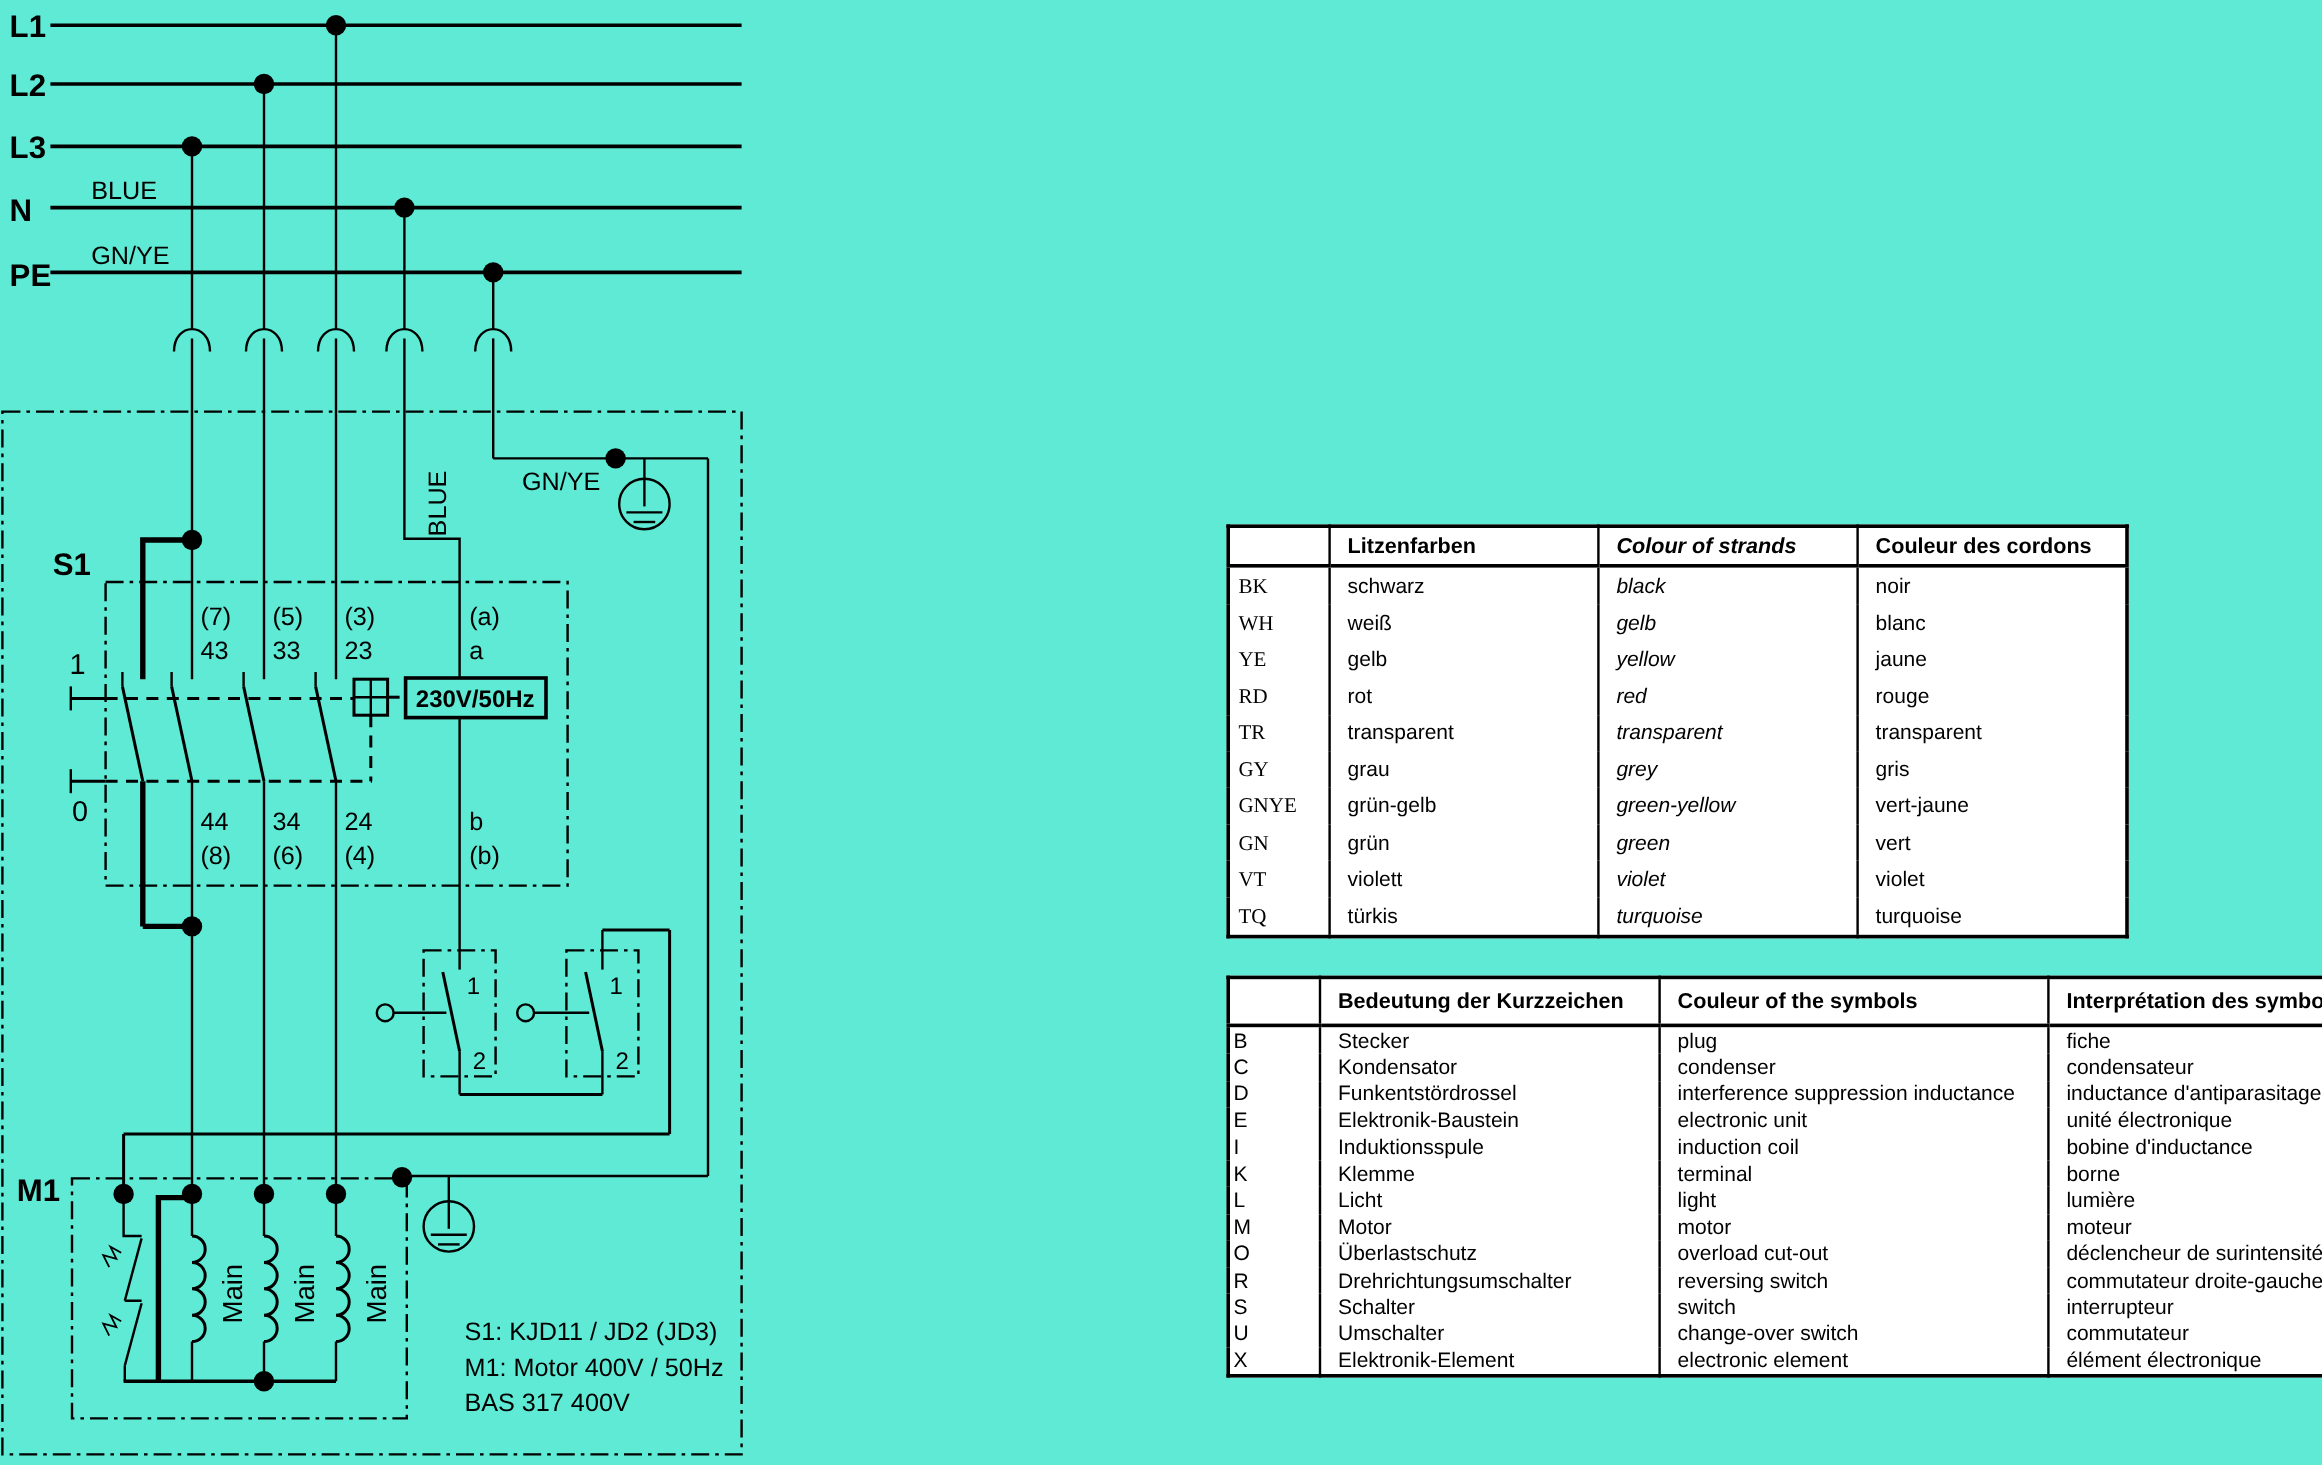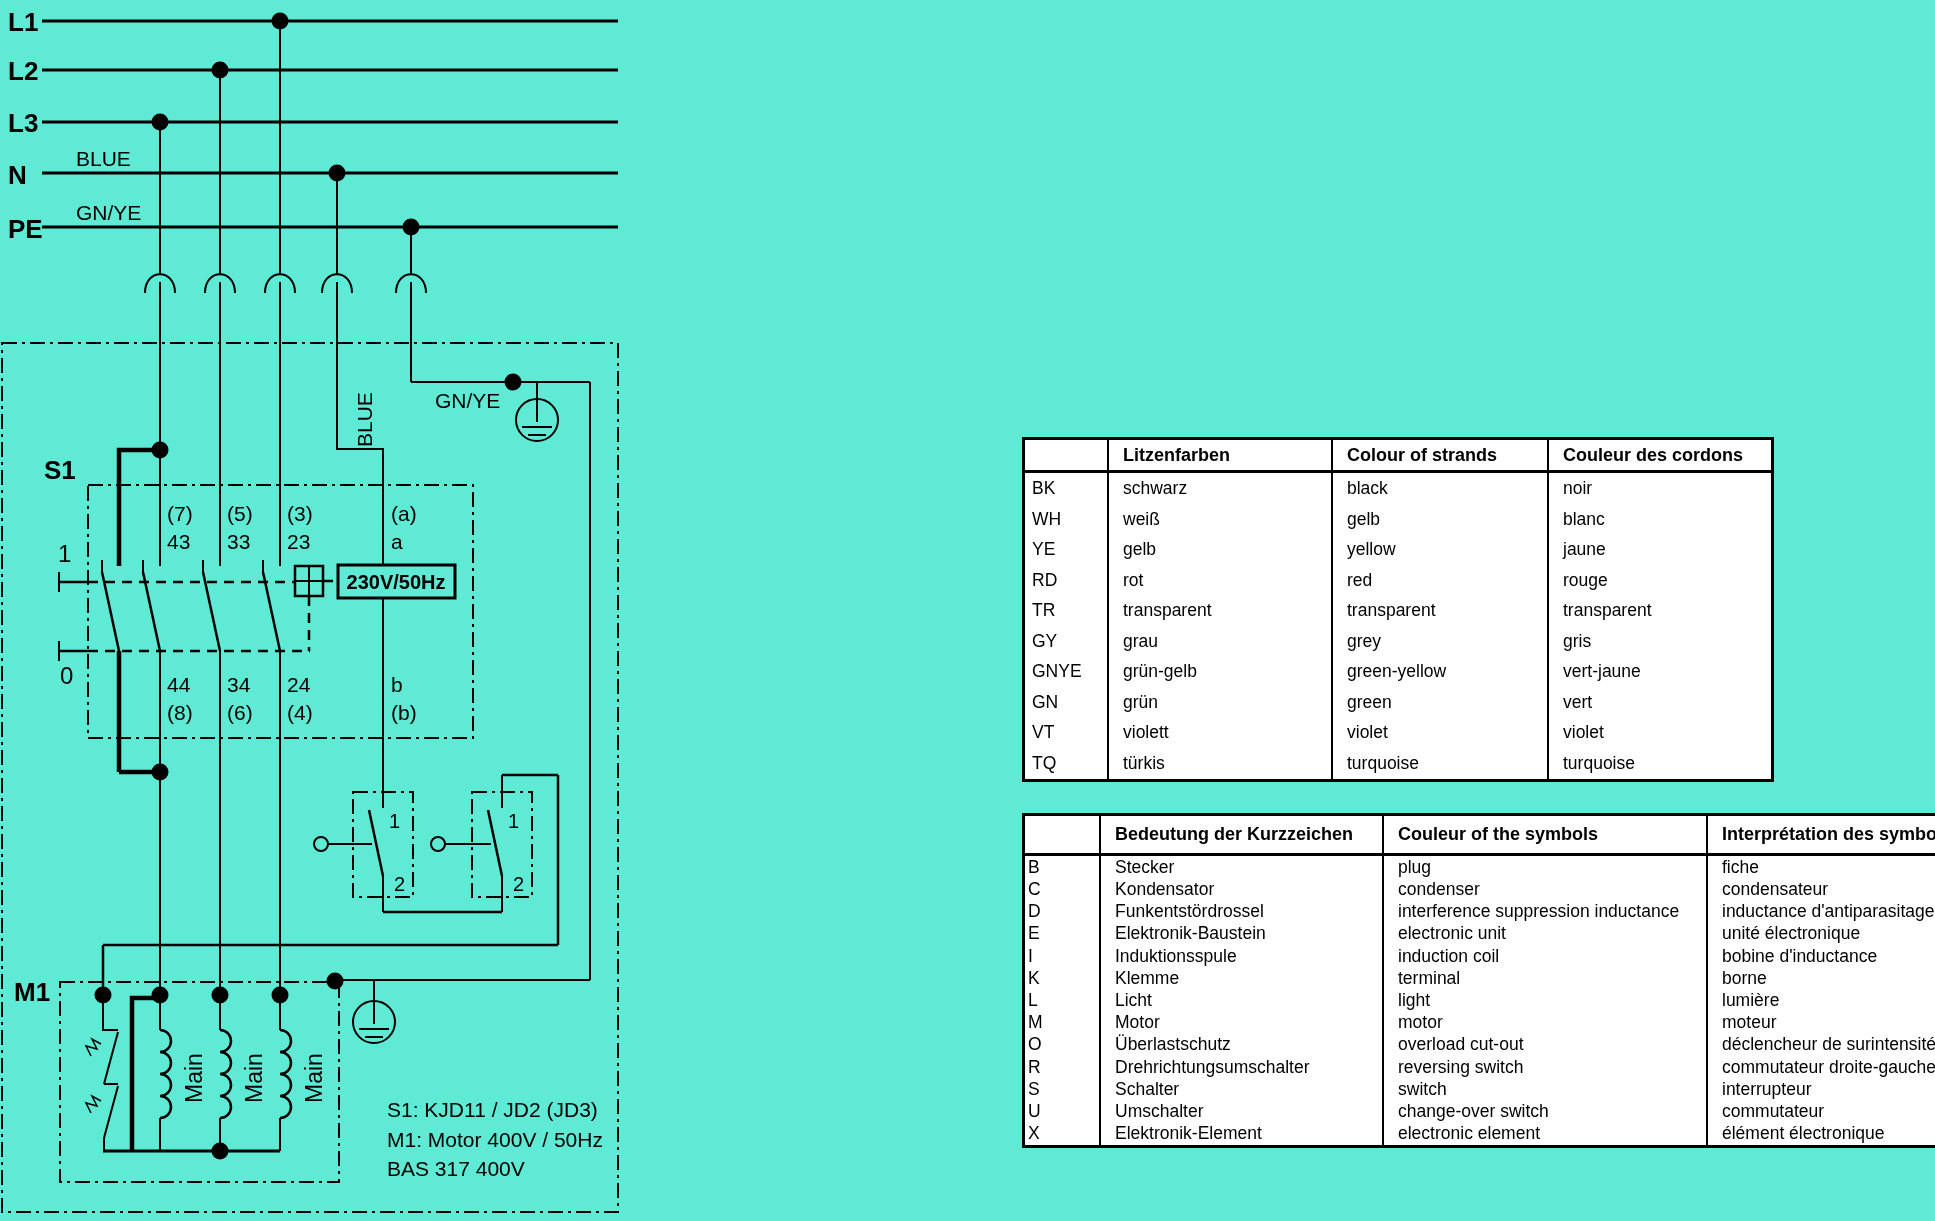--- a/index.html
+++ b/index.html
@@ -23,23 +23,23 @@
   .dtable,.dtable th,.dtable td{border:0 solid #000;}
   .dtable{border:3px solid #000;}
   .dtable th,.dtable td{border-left:2px solid #000;overflow:hidden;white-space:nowrap;}
   .dtable th:first-child,.dtable td:first-child{border-left:0;}
   .dtable thead th{border-bottom:3px solid #000;font-size:18px;font-weight:bold;text-align:left;}
   .dtable td{font-size:17.5px;vertical-align:middle;}
   .dtable th,.dtable td{padding:0 0 0 14px;}
   .dtable th:first-child,.dtable td:first-child{padding-left:7px;}
   #colorTable{left:1022px;top:437px;width:691px;height:345px;}
   #colorTable thead tr{height:33px;}
-  #colorTable th:nth-child(1),#colorTable td:nth-child(1){width:75px;}
+  #colorTable th:nth-child(1),#colorTable td:nth-child(1){width:75px;font-family:Liberation Serif, serif;}
   #colorTable th:nth-child(2),#colorTable td:nth-child(2){width:208px;margin-left:28px;}
-  #colorTable th:nth-child(3),#colorTable td:nth-child(3){width:200px;}
+  #colorTable th:nth-child(3),#colorTable td:nth-child(3){width:200px;font-style:italic;}
   #colorTable th:nth-child(4),#colorTable td:nth-child(4){width:208px;}
   #symbolTable{left:1022px;top:813px;width:910px;height:335px;}
   #symbolTable thead tr{height:40px;}
   #symbolTable th:nth-child(1),#symbolTable td:nth-child(1){width:71px;}
   #symbolTable th:nth-child(2),#symbolTable td:nth-child(2){width:267px;}
   #symbolTable th:nth-child(3),#symbolTable td:nth-child(3){width:308px;}
   #symbolTable th:nth-child(4),#symbolTable td:nth-child(4){width:264px;}
   #symbolTable th:first-child,#symbolTable td:first-child{padding-left:3px;}
 </style>
 </head>

